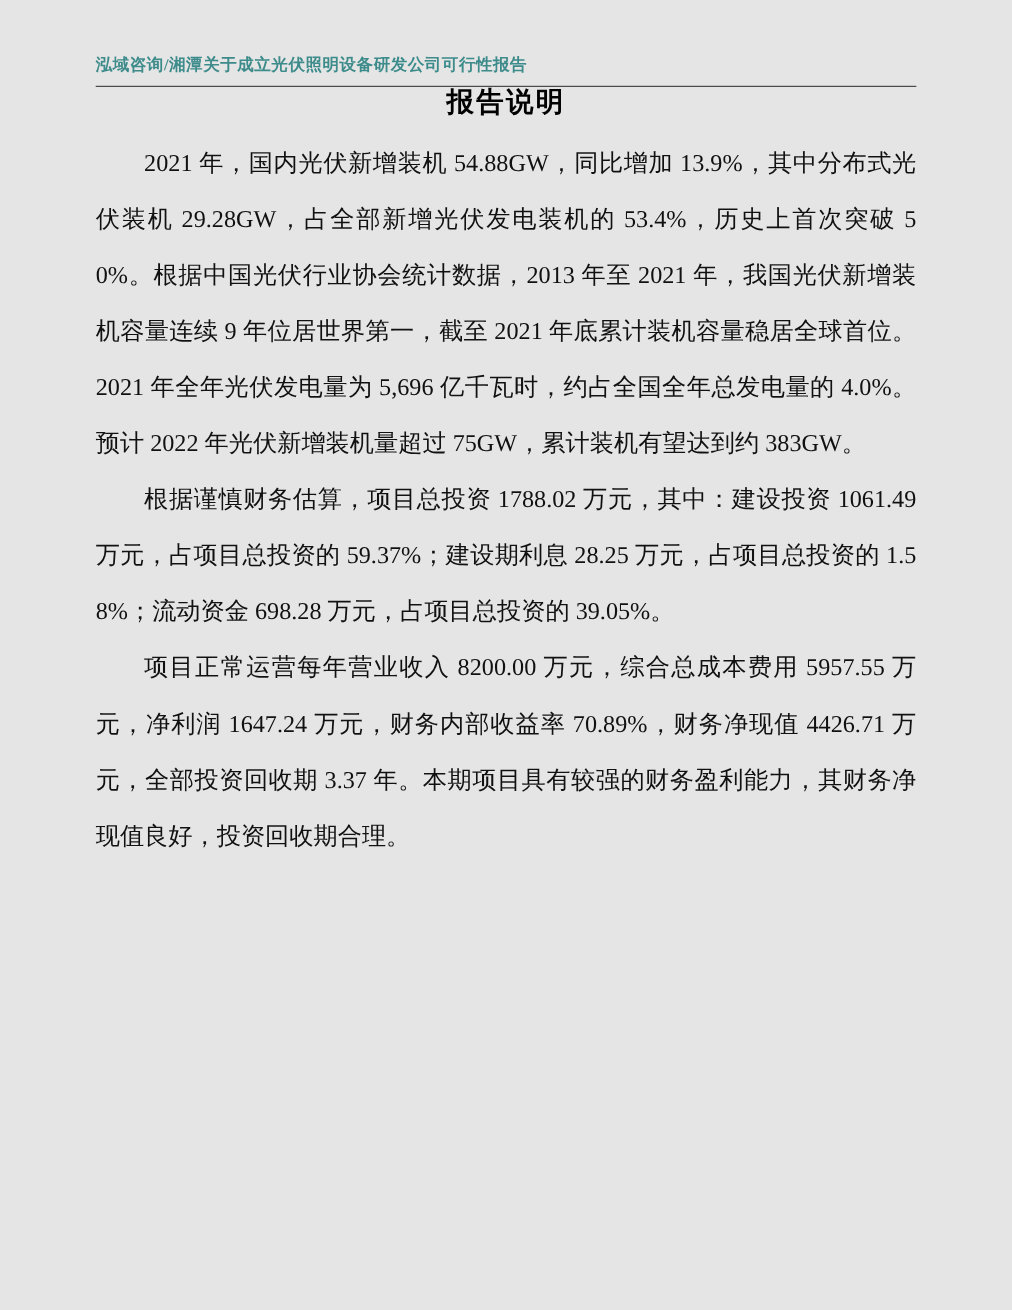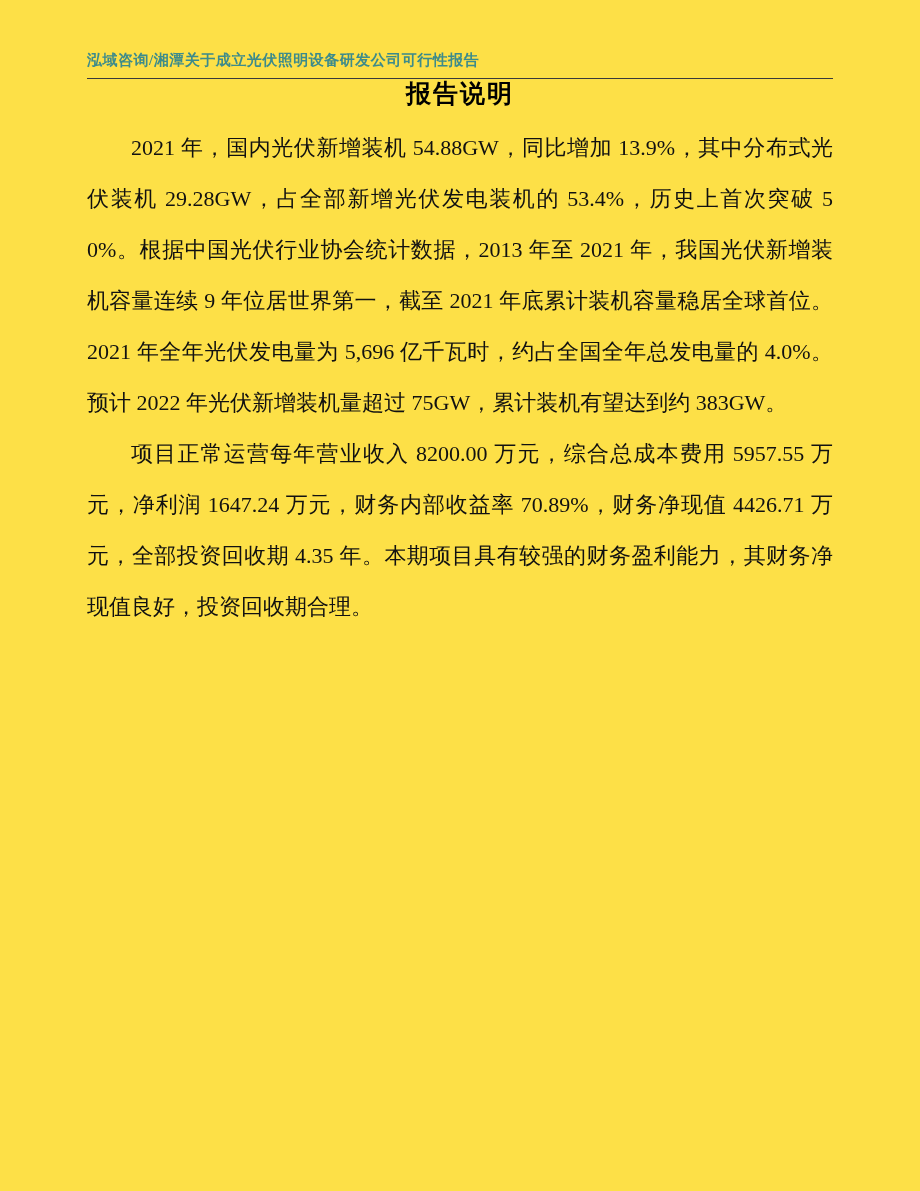--- a/index.html
+++ b/index.html
@@ -6,21 +6,21 @@
   html, body { background: #ffffff; }
   body {
     width: 920px;
     height: 1191px;
     overflow: hidden;
     font-family: "Liberation Serif", "DejaVu Serif", serif;
   }
   .page {
     width: 920px;
     height: 1191px;
-    background: #fde047;
+    background: #e5e5e5;
     padding: 50px 87px 0 87px;
   }
   .doc-header {
     color: #3D8B8B;
     font-size: 15px;
     font-weight: bold;
     letter-spacing: 0.5px;
     padding-bottom: 7px;
     border-bottom: 1px solid #3a3a3a;
     line-height: 1.4;
@@ -52,16 +52,17 @@
 <div class="page">
 
   <div class="doc-header">
     <span>泓域咨询/湘潭关于成立光伏照明设备研发公司可行性报告</span>
   </div>
 
   <h1 class="doc-title">报告说明</h1>
 
   <div class="doc-body">
     <p class="para">2021 年，国内光伏新增装机 54.88GW，同比增加 13.9%，其中分布式光伏装机 29.28GW，占全部新增光伏发电装机的 53.4%，历史上首次突破 50%。根据中国光伏行业协会统计数据，2013 年至 2021 年，我国光伏新增装机容量连续 9 年位居世界第一，截至 2021 年底累计装机容量稳居全球首位。2021 年全年光伏发电量为 5,696 亿千瓦时，约占全国全年总发电量的 4.0%。预计 2022 年光伏新增装机量超过 75GW，累计装机有望达到约 383GW。</p>
-    <p class="para">项目正常运营每年营业收入 8200.00 万元，综合总成本费用 5957.55 万元，净利润 1647.24 万元，财务内部收益率 70.89%，财务净现值 4426.71 万元，全部投资回收期 4.35 年。本期项目具有较强的财务盈利能力，其财务净现值良好，投资回收期合理。</p>
+    <p class="para">根据谨慎财务估算，项目总投资 1788.02 万元，其中：建设投资 1061.49 万元，占项目总投资的 59.37%；建设期利息 28.25 万元，占项目总投资的 1.58%；流动资金 698.28 万元，占项目总投资的 39.05%。</p>
+    <p class="para">项目正常运营每年营业收入 8200.00 万元，综合总成本费用 5957.55 万元，净利润 1647.24 万元，财务内部收益率 70.89%，财务净现值 4426.71 万元，全部投资回收期 3.37 年。本期项目具有较强的财务盈利能力，其财务净现值良好，投资回收期合理。</p>
   </div>
 
 </div>
 
 </body></html>

